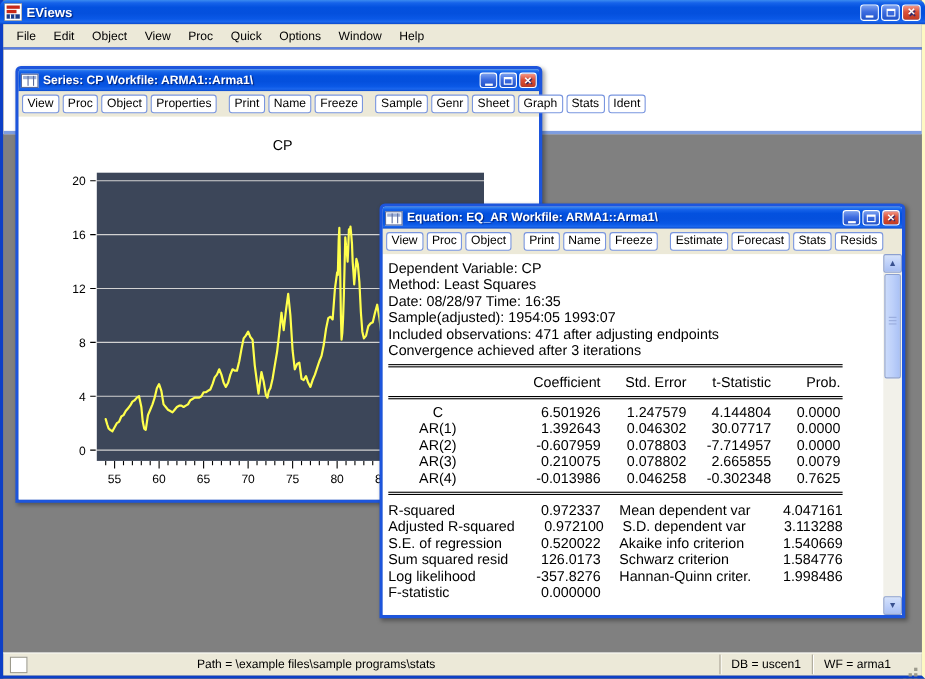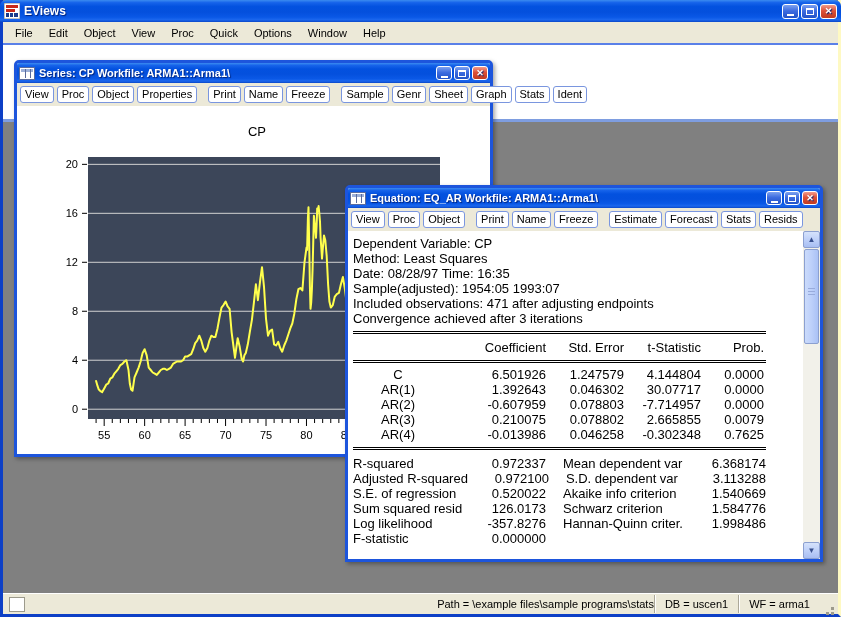--- a/index.html
+++ b/index.html
@@ -78,21 +78,21 @@
   .sc-thumb { width:15px; height:95px; margin-top:1px; border:1px solid #8CA0D0; border-radius:2px;
     background:linear-gradient(90deg,#CBDBFB 0%,#BDD0FA 50%,#AAC1F5 100%); position:relative; cursor:pointer; }
   .sc-thumb::after { content:""; position:absolute; left:3px; right:3px; top:44%; height:1px;
     background:#98ABDC; box-shadow:0 3px 0 #98ABDC, 0 -3px 0 #98ABDC; }
   .sc-fill { flex:1; }
 
   
   .statusbar { height:21px; background:#ECE9D8; border-top:1px solid #fff; display:flex; align-items:center;
     padding:0 2px; flex:0 0 auto; color:#000; }
   .sb-box { width:16px; height:15px; background:#fff; border:1px solid #9C9A8C; margin:0 4px; }
-  .sb-path { flex:1; text-align:right; padding-left:150px; white-space:nowrap; overflow:hidden; }
+  .sb-path { flex:1; text-align:left; padding-left:150px; white-space:nowrap; overflow:hidden; }
   .sb-sect { border-left:1px solid #ACA899; box-shadow:inset 1px 0 0 #fff; padding:3px 10px; white-space:nowrap; }
   .sb-grip { width:16px; height:16px; position:relative; }
   .sb-grip::after { content:""; position:absolute; right:2px; bottom:2px; width:3px; height:3px;
     background:#9C9A8C; box-shadow:-5px 5px 0 #9C9A8C, 0 5px 0 #9C9A8C, -10px 10px 0 #9C9A8C, -5px 10px 0 #9C9A8C, 0 10px 0 #9C9A8C; }
 
   svg text { font-family:"Liberation Sans", sans-serif; }
 </style>
 </head>
 <body>
 
@@ -337,21 +337,21 @@
                   <span class="c3">-0.302348</span>
                   <span class="c4">0.7625</span>
                 </div>
               </div>
             <div class="rule-d"></div>
             <div id="stats-body" class="stats-wrap">
                 <div class="stat-row">
                   <span class="s-l1">R-squared</span>
                   <span class="s-v1">0.972337</span>
                   <span class="s-l2">Mean dependent var</span>
-                  <span class="s-v2">6.368174</span>
+                  <span class="s-v2">4.047161</span>
                 </div>
                 <div class="stat-row">
                   <span class="s-l1">Adjusted R-squared</span>
                   <span class="s-v1">0.972100</span>
                   <span class="s-l2">S.D. dependent var</span>
                   <span class="s-v2">3.113288</span>
                 </div>
                 <div class="stat-row">
                   <span class="s-l1">S.E. of regression</span>
                   <span class="s-v1">0.520022</span>

